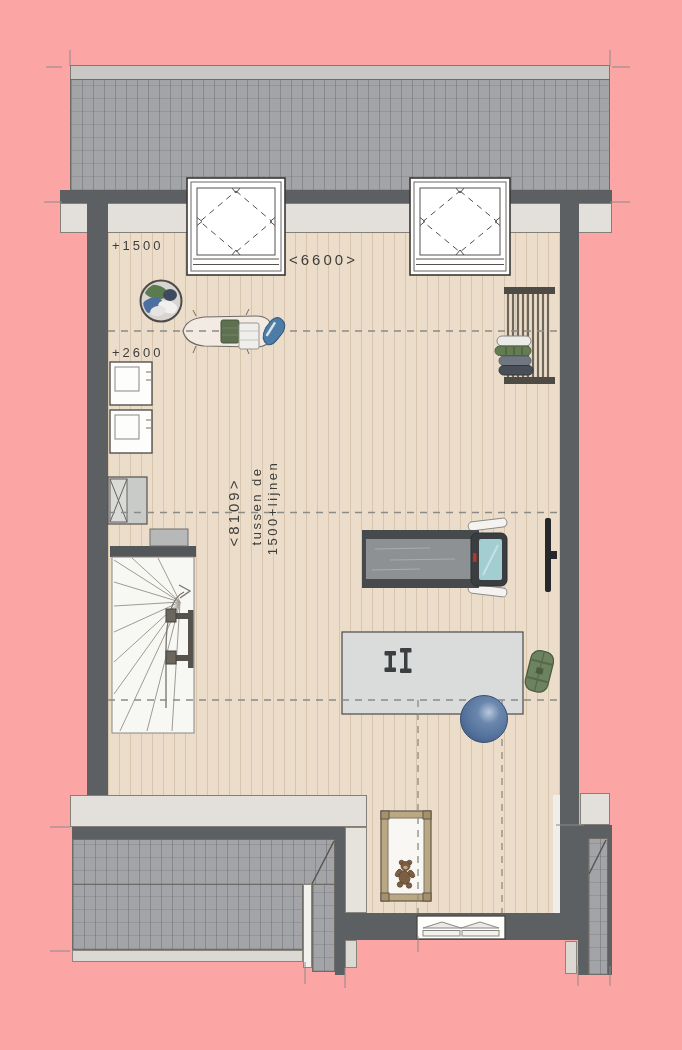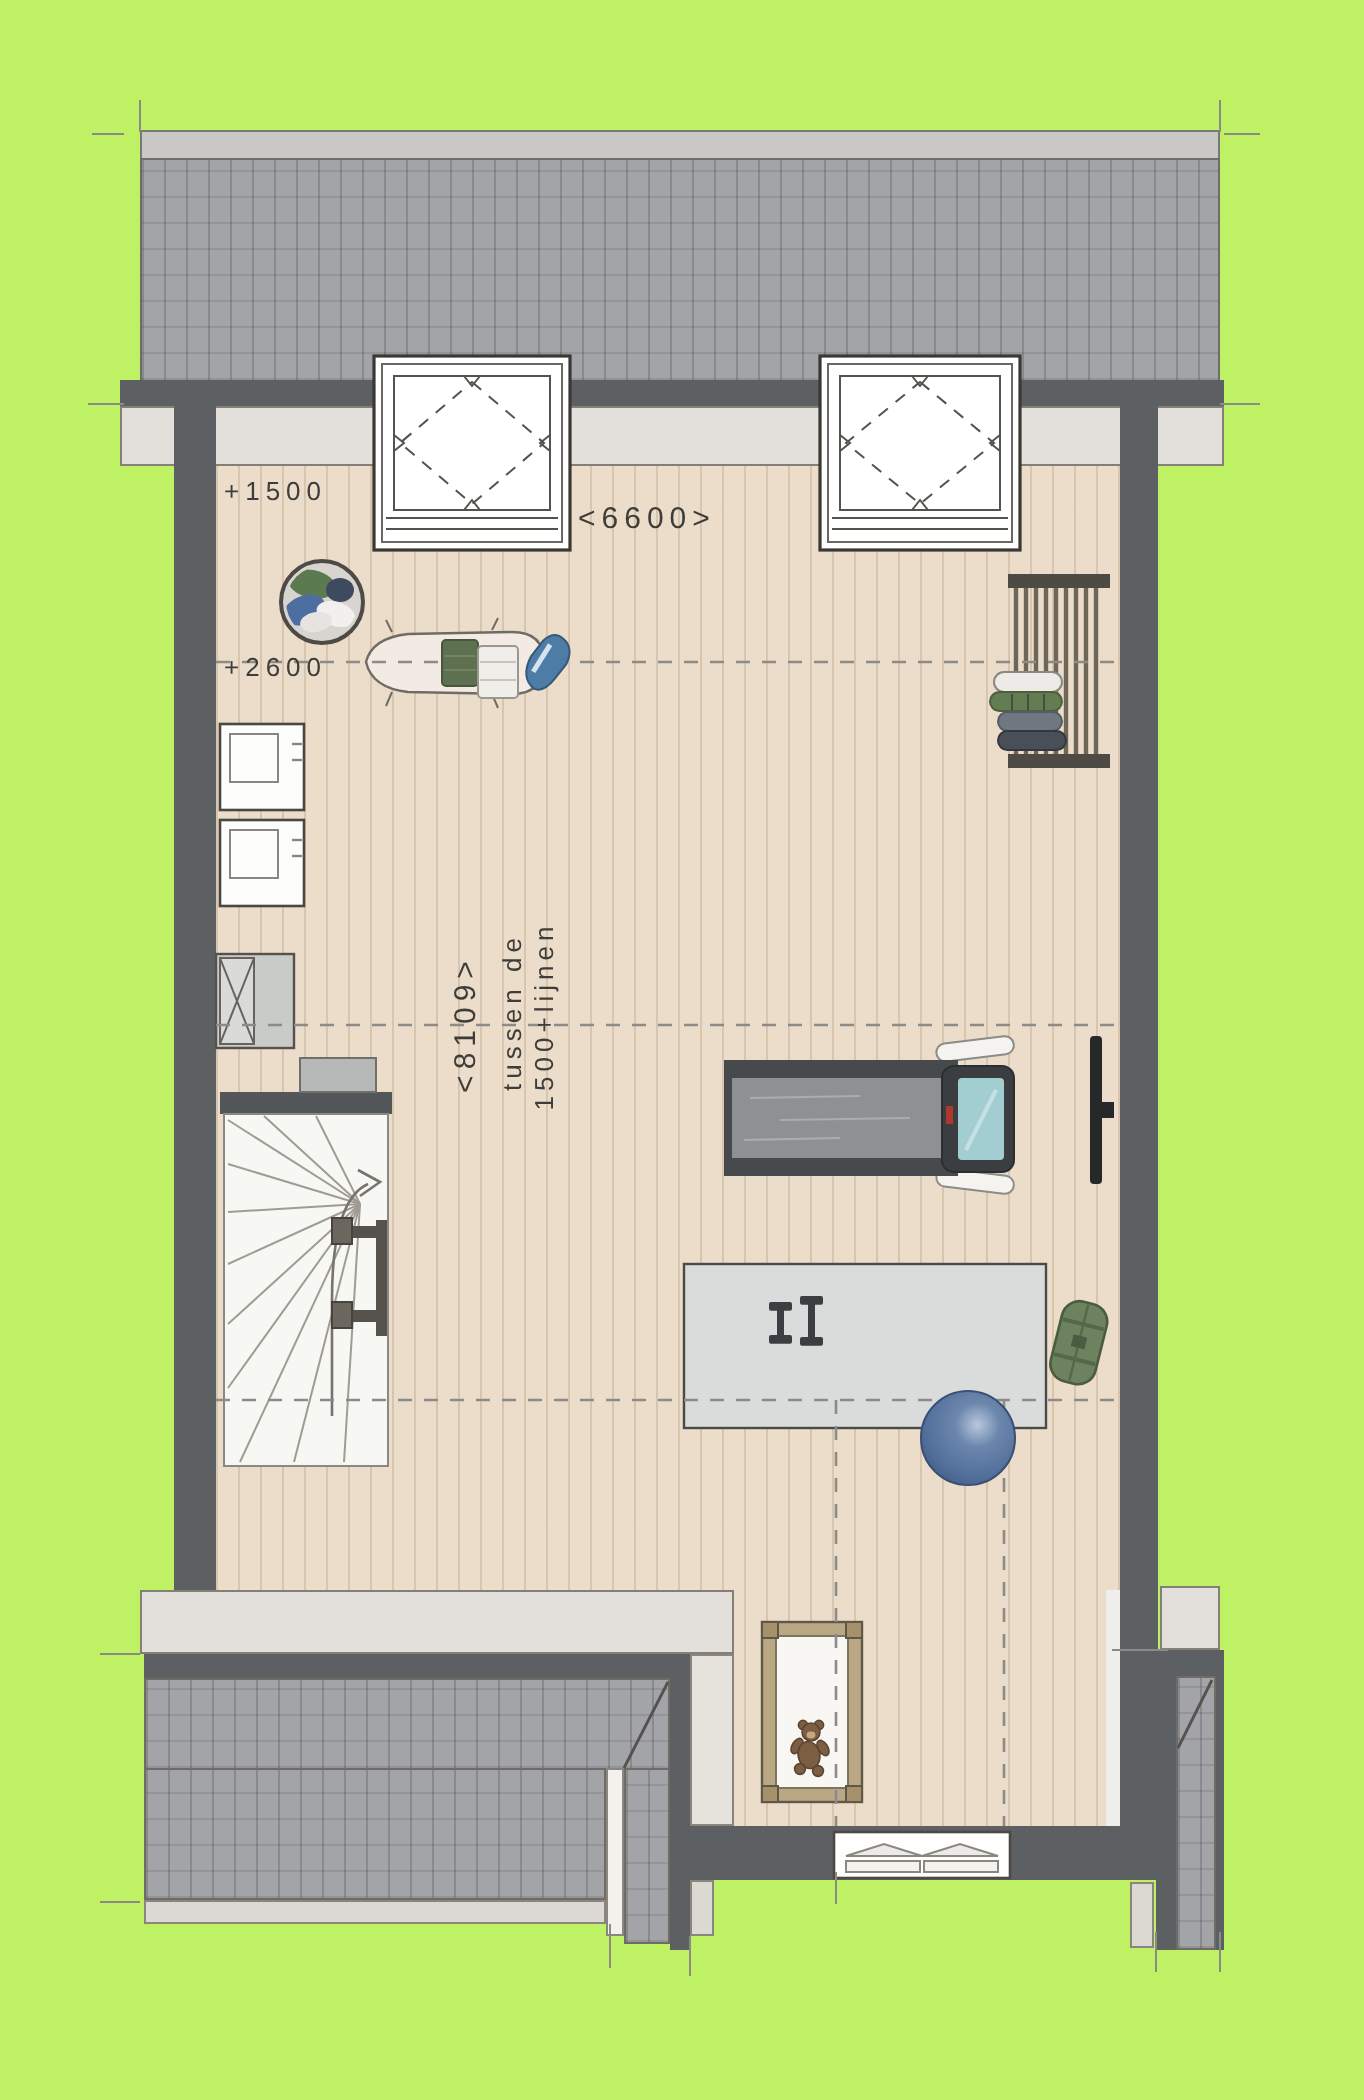--- a/index.html
+++ b/index.html
@@ -1,16 +1,16 @@
 <!DOCTYPE html>
 <html><head>
 <meta charset="utf-8">
 <style>
   html,body{margin:0;padding:0;background:#ffffff;}
-  #canvas{position:relative;width:682px;height:1050px;background:#bef264;overflow:hidden;
+  #canvas{position:relative;width:682px;height:1050px;background:#fca5a5;overflow:hidden;
           font-family:"Liberation Sans", sans-serif;color:#3e3d3a;}
   .abs{position:absolute;box-sizing:border-box;}
   .wall{background:#5d6063;}
   .eaves{background:#e3dfda;border:1px solid #847f77;}
   .tiles{background-color:#a2a4a7;
          background-image:repeating-linear-gradient(90deg, rgba(66,68,71,.28) 0 1px, transparent 1px 11px),
                           repeating-linear-gradient(0deg, rgba(66,68,71,.16) 0 1px, transparent 1px 13px);
          border:1px solid #6f6c68;}
   .ridge{background:#c9c8c5;border:1px solid #7a7875;}
   .floor{background-color:#ebddca;
@@ -302,21 +302,21 @@
         <line x1="345" y1="968" x2="345" y2="988"></line>
       <line x1="418" y1="936" x2="418" y2="952"></line>
       <line x1="578" y1="966" x2="578" y2="986"></line>
         <line x1="610" y1="966" x2="610" y2="986"></line>
       <line x1="556" y1="825" x2="584" y2="825"></line>
     </g>
   </svg>
 
   <div class="label" style="left:112px;top:238px;">+1500</div>
   <div class="label dim" style="left:289px;top:251px;text-align:center;">&lt;6600&gt;</div>
-  <div class="label" style="left:112px;top:326px;">+2600</div>
+  <div class="label" style="left:112px;top:345px;">+2600</div>
 
   <div class="rot big" style="left:233px;top:512px;">
       <span>&lt;8109&gt;</span>
     </div>
   <div class="rot" style="left:256px;top:506px;">
       <span>tussen de</span>
     </div>
   <div class="rot" style="left:272px;top:508px;">
       <span>1500+lijnen</span>
     </div>

